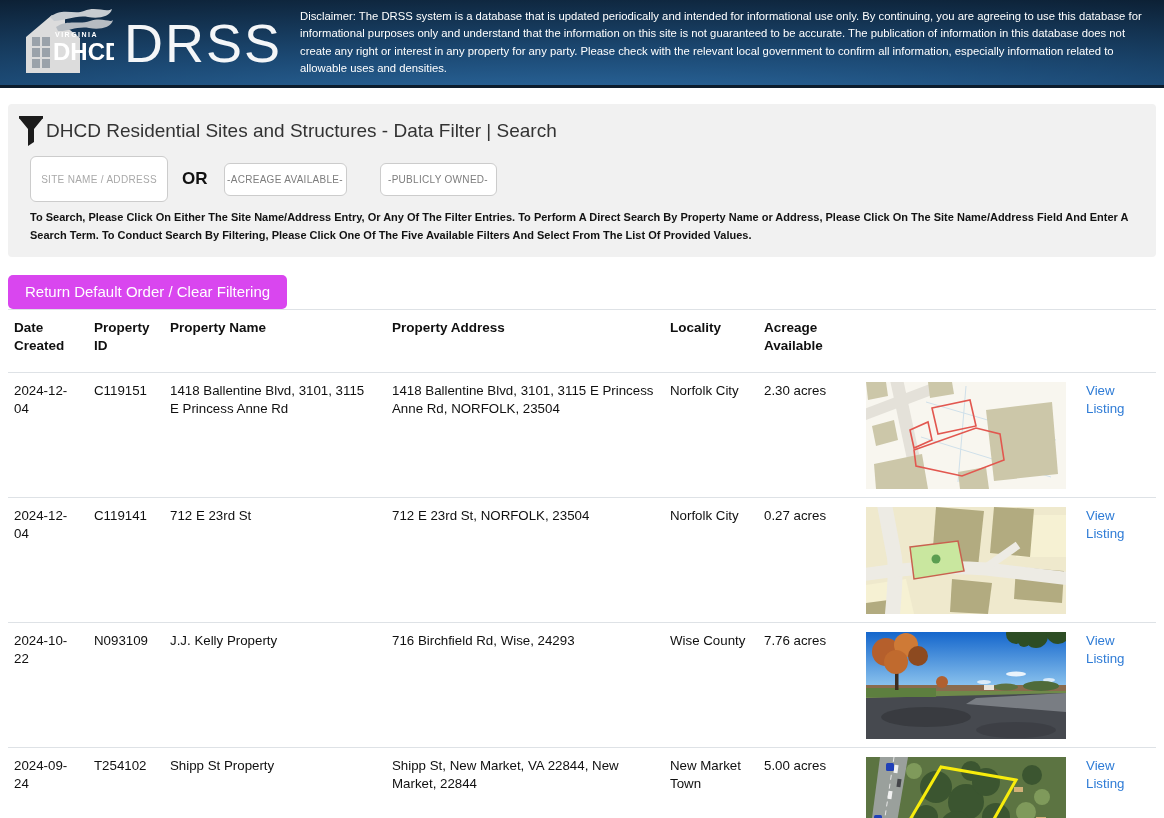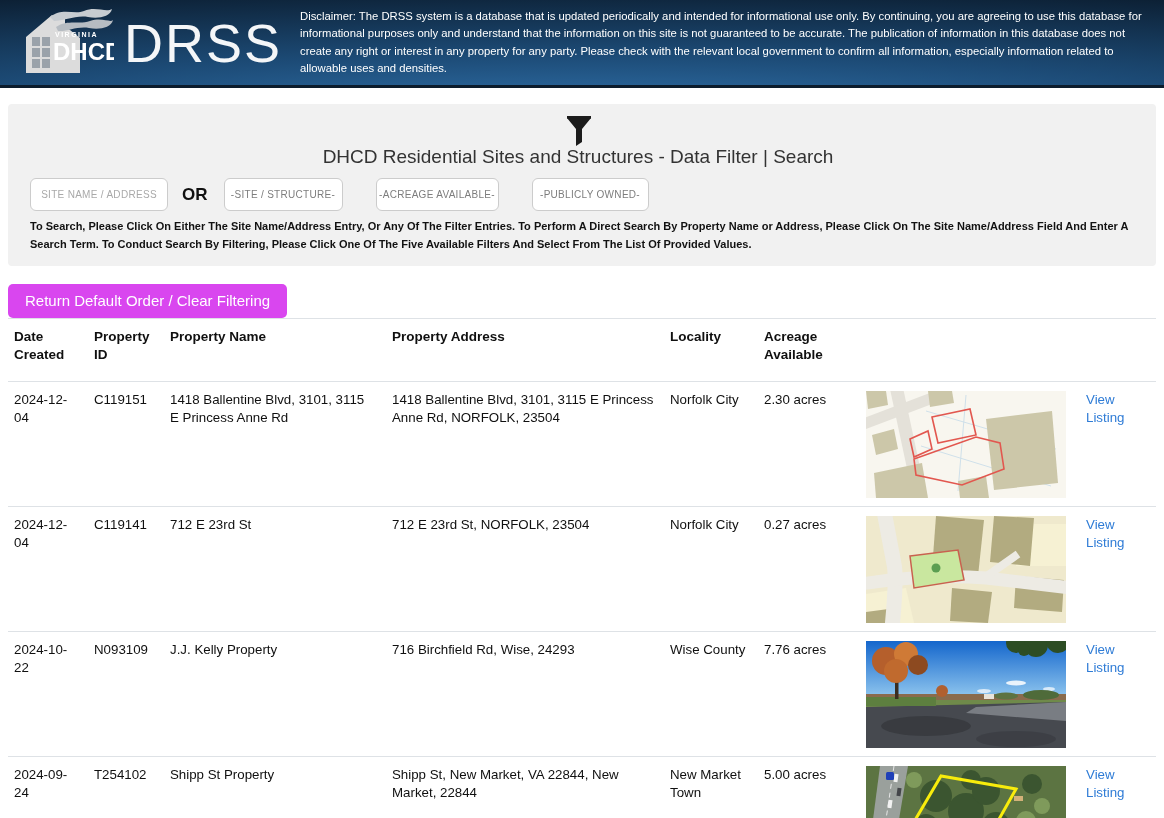--- a/index.html
+++ b/index.html
@@ -20,26 +20,26 @@
   .disclaimer {
     color: #ffffff; font-weight: normal; font-size: 11.3px; line-height: 1.55;
     width: 882px; padding-right: 8px;
   }
 
   
   .filter-panel {
     margin: 16px 8px 0 8px; background: #f1f1f1; border-radius: 4px;
     padding: 12px 14px 13px 6px;
   }
-  .filter-title-row { display: flex; align-items: center; flex-direction: column; }
+  .filter-title-row { display: flex; align-items: center; }
   .funnel-icon { width: 26px; height: 30px; margin: 0 2px 0 4px; }
   .filter-title { font-size: 19px; color: #333333; font-weight: 400; }
   .filter-controls { display: flex; align-items: center; margin: 10px 0 0 16px; }
   .site-input {
-    width: 138px; height: 33px; background: #ffffff; border: 1px solid #cccccc;
+    width: 138px; height: 46px; background: #ffffff; border: 1px solid #cccccc;
     border-radius: 6px; font-size: 10px; color: #555; text-align: center;
     letter-spacing: 0.3px; font-family: "Liberation Sans", sans-serif;
   }
   .site-input::placeholder { color: #a9a9a9; }
   .or-label { font-size: 17px; font-weight: 800; color: #111; margin: 0 16px 0 14px; }
   .filter-btn {
     height: 33px; background: #ffffff; border: 1px solid #cccccc; border-radius: 6px;
     font-size: 10px; color: #7d7d7d; letter-spacing: 0.3px; cursor: pointer;
     font-family: "Liberation Sans", sans-serif; white-space: nowrap; overflow: hidden;
   }
@@ -112,21 +112,20 @@
   <div class="filter-title-row">
     <svg class="funnel-icon" viewBox="0 0 26 30">
       <path d="M1,2 L25,2 L16,13 L16,26 L10,30 L10,13 Z" fill="#1c1c1c"></path>
       <rect x="1" y="0" width="24" height="2.6" fill="#1c1c1c"></rect>
     </svg>
     <h1 class="filter-title">DHCD Residential Sites and Structures - Data Filter | Search</h1>
   </div>
   <div class="filter-controls">
     <input class="site-input" type="text" placeholder="SITE NAME / ADDRESS" style="">
     <span class="or-label">OR</span>
-    <button class="filter-btn fb-structure">-SITE / STRUCTURE-</button>
     <button class="filter-btn fb-acreage">-ACREAGE AVAILABLE-</button>
     <button class="filter-btn fb-publicly">-PUBLICLY OWNED-</button>
   </div>
   <p class="instructions">To Search, Please Click On Either The Site Name/Address Entry, Or Any Of The Filter Entries. To Perform A Direct Search By Property Name or Address, Please Click On The Site Name/Address Field And Enter A Search Term. To Conduct Search By Filtering, Please Click One Of The Five Available Filters And Select From The List Of Provided Values.</p>
 </section>
 
 
 <button class="clear-btn">Return Default Order / Clear Filtering</button>
 
 

